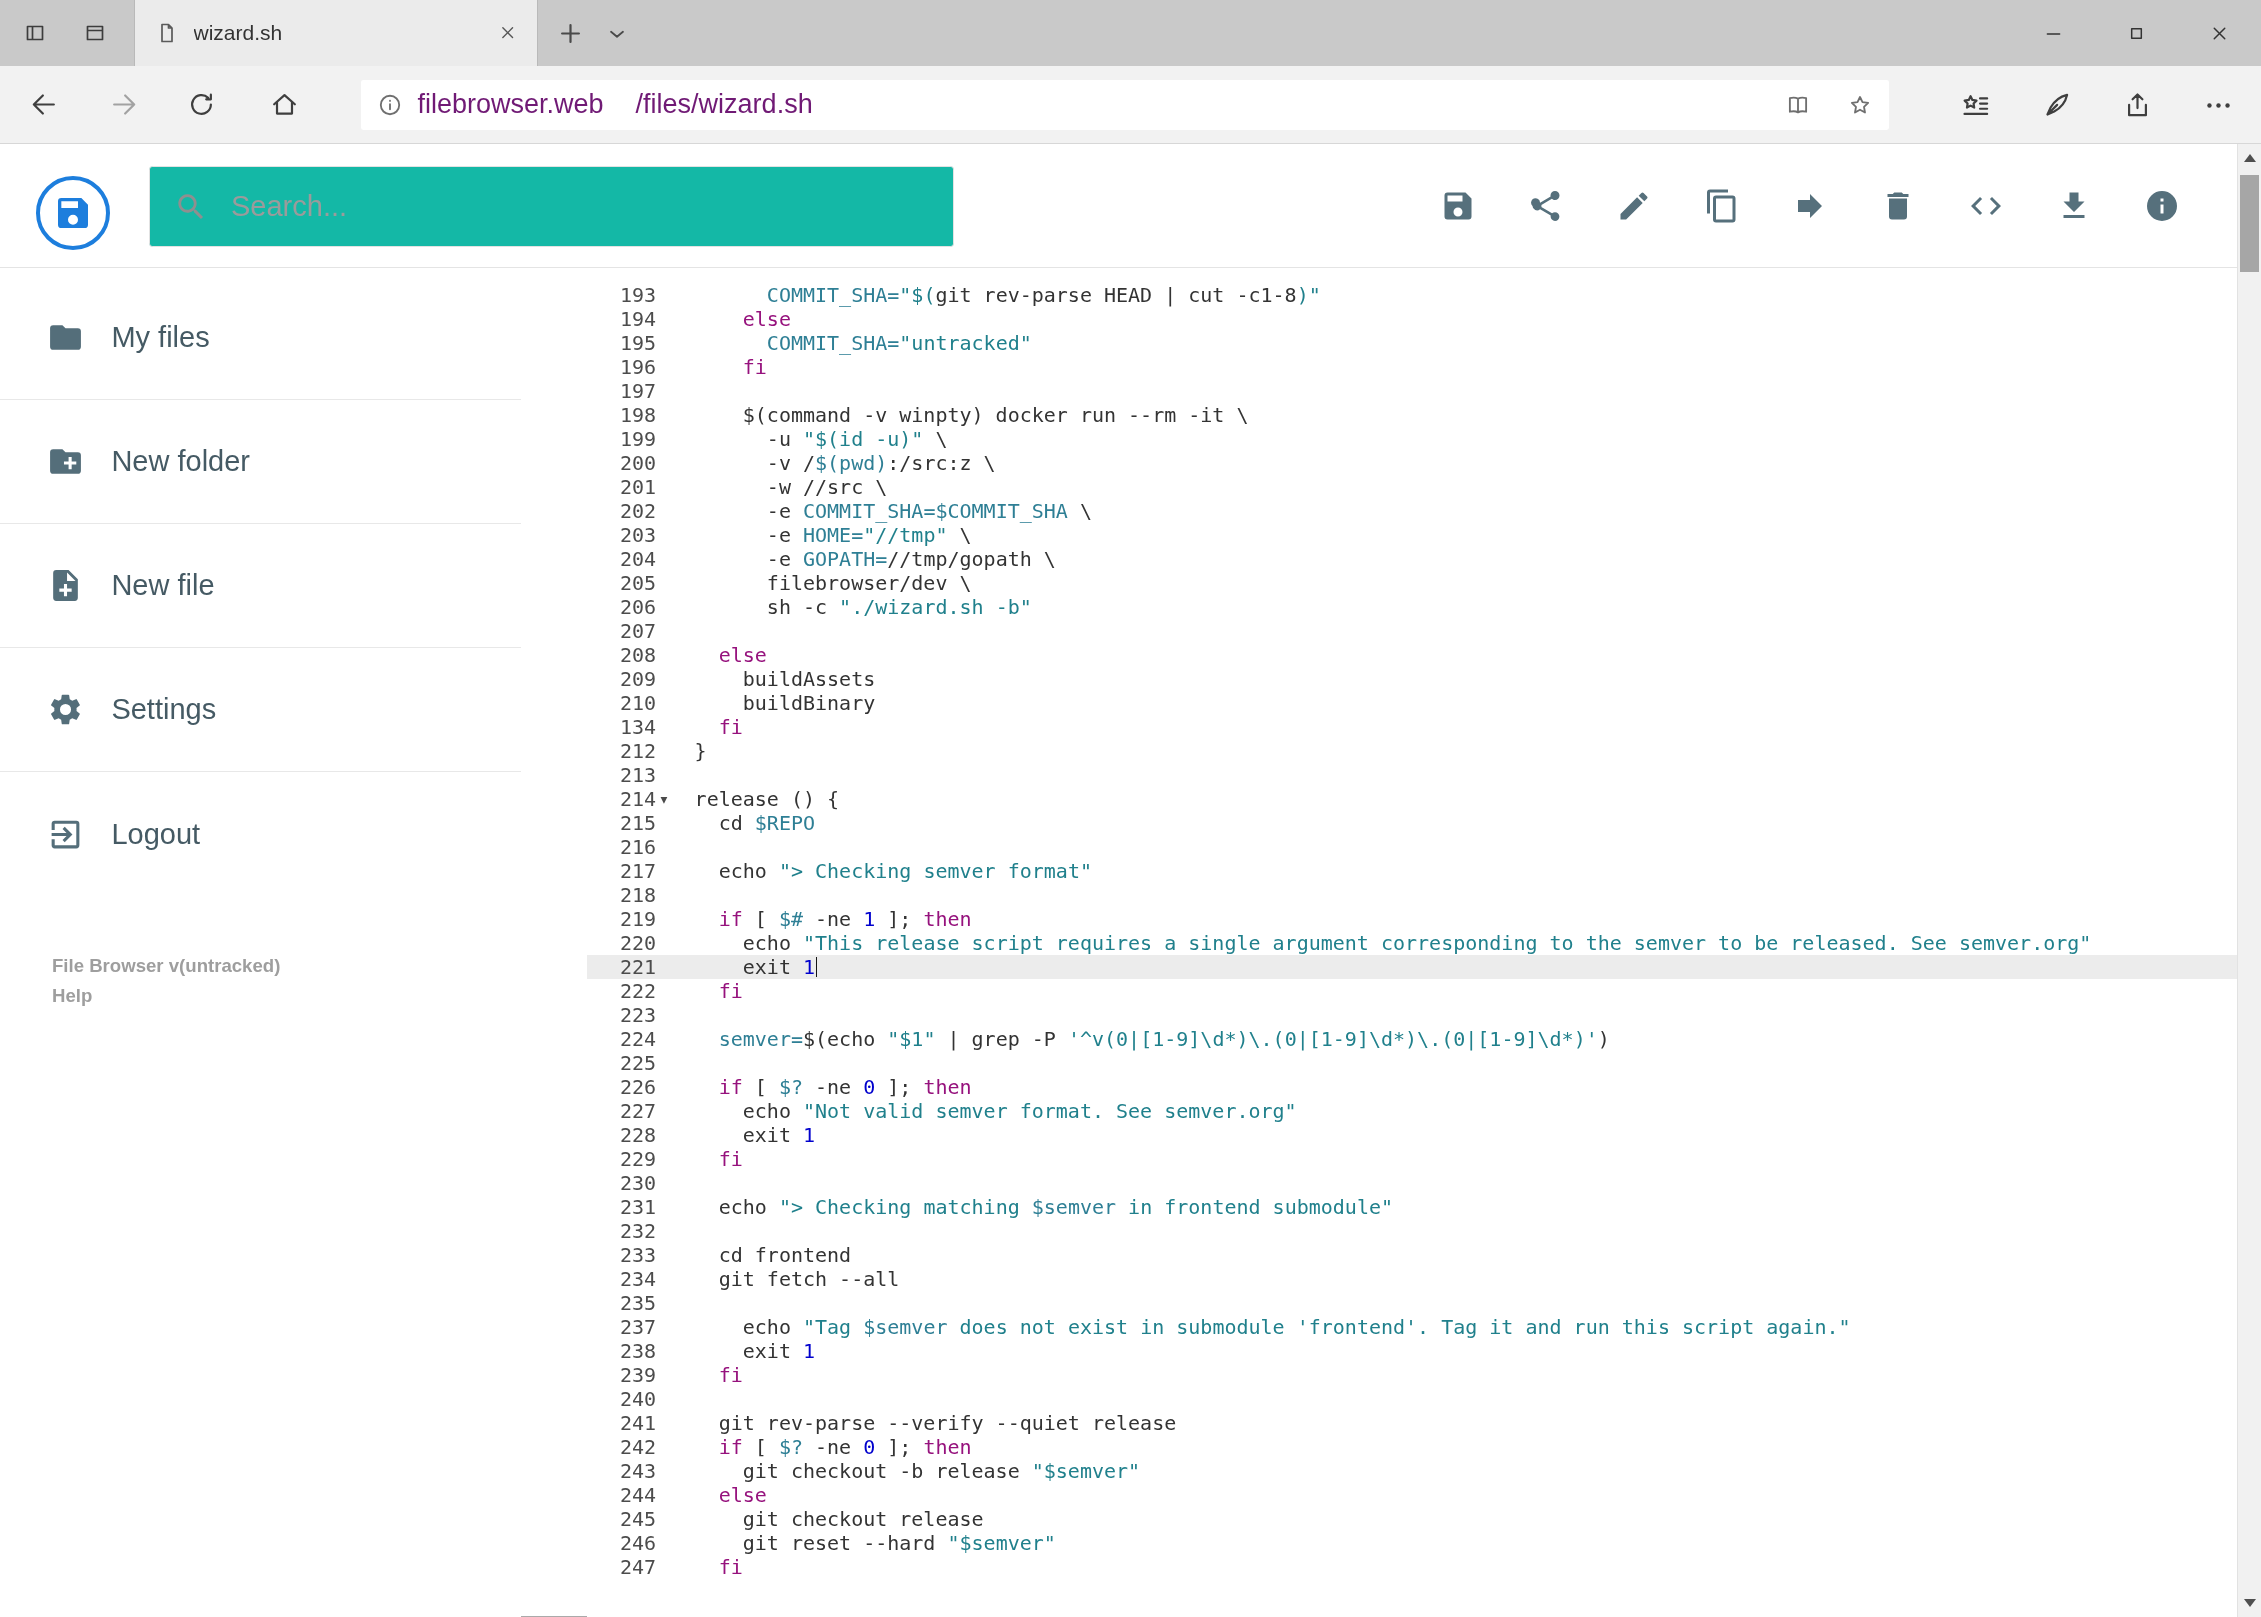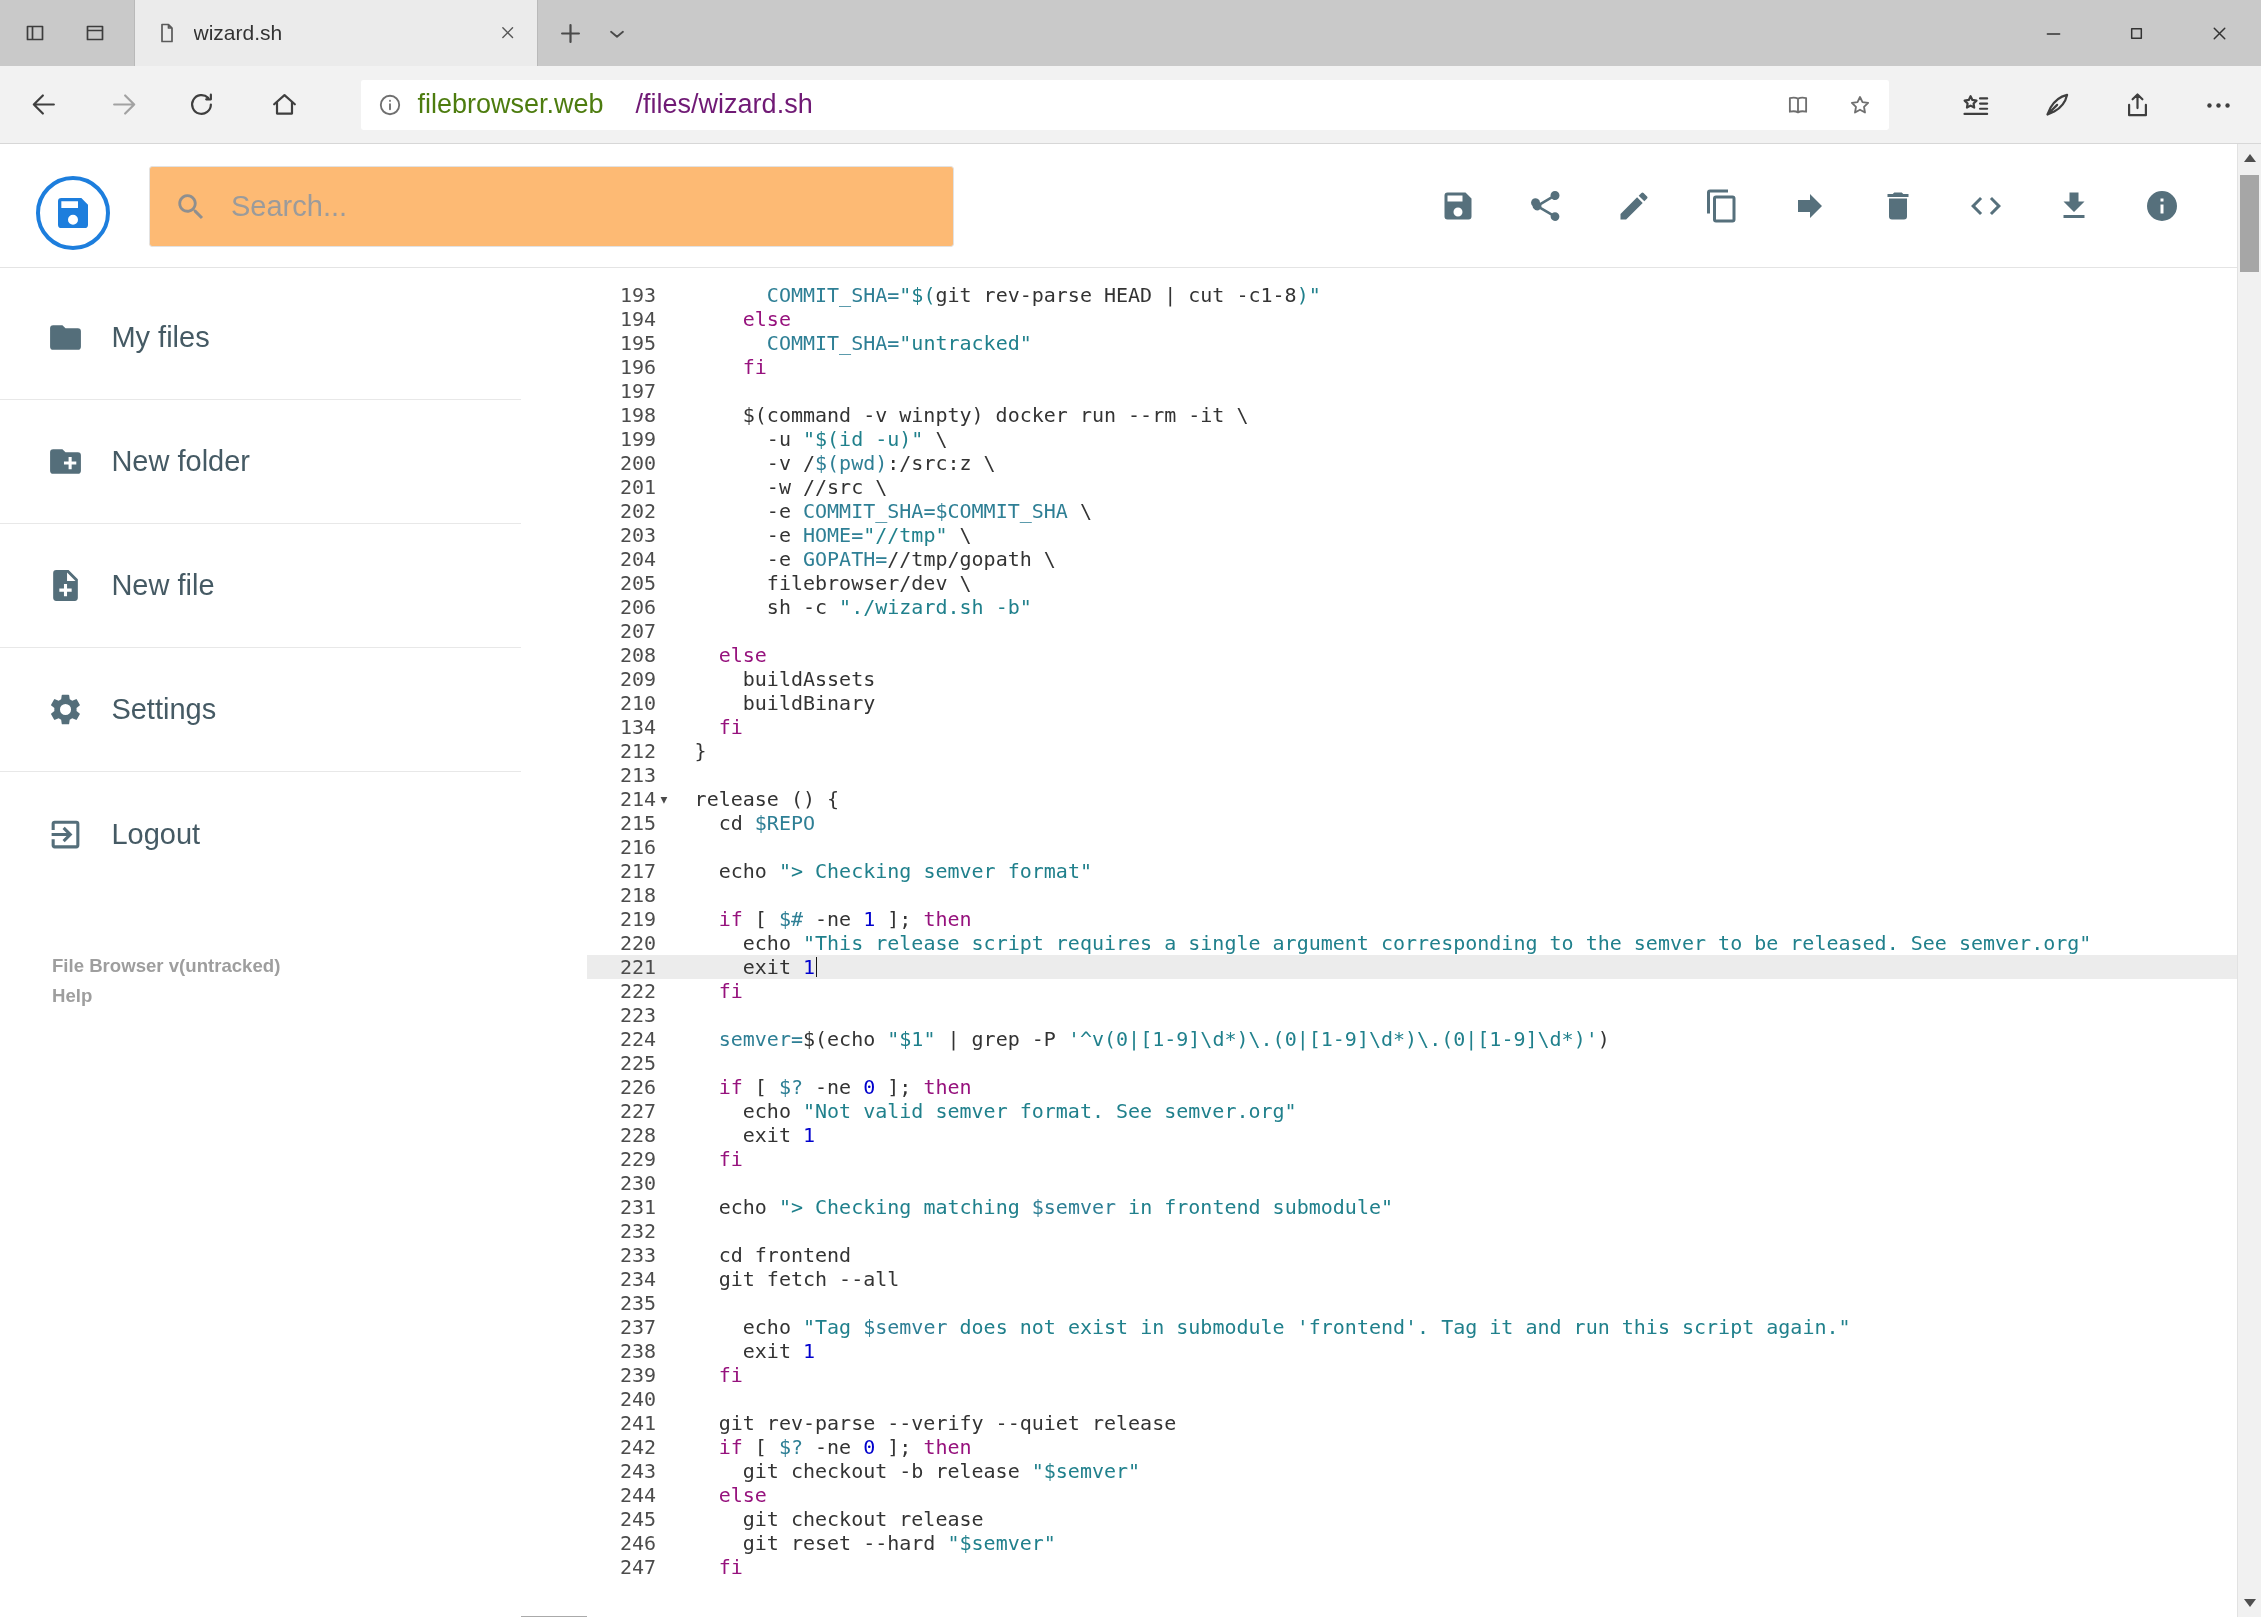--- a/index.html
+++ b/index.html
@@ -24,32 +24,32 @@
   .win-btn .ic{width:21px;height:21px;}
 
   
   .navbar{position:absolute;left:0;top:66px;width:100%;height:78px;background:#f2f2f2;border-bottom:0.8px solid #d7d7d7;}
   .nav-btn{position:absolute;top:23.4px;width:31px;height:31px;color:#3f3f3f;}
   #btn-back{left:28px;} #btn-forward{left:109px;color:#a2a2a2;} #btn-refresh{left:186px;} #btn-home{left:269px;}
   .addressbar{position:absolute;left:361px;top:13.7px;width:1528px;height:50px;background:#fff;border-radius:2.4px;
               display:flex;align-items:center;padding:0 16px;}
   .addressbar .ic{width:26px;height:26px;color:#6f6f6f;flex:none;}
   .url{margin-left:14.5px;font-size:27px;white-space:nowrap;flex:1;}
-  .url .host{color:#4d7c0f;}
+  .url .host{color:#701a75;}
   .url .path{color:#701a75;margin-left:32px;}
   .ab-right{display:flex;align-items:center;gap:36px;}
   .nav-right{position:absolute;right:27.4px;top:0;height:78px;display:flex;align-items:center;gap:50px;color:#3f3f3f;}
   .nav-right .ic{width:31px;height:31px;}
 
   
   .app-header{position:absolute;left:0;top:144px;width:100%;height:124px;background:#fff;border-bottom:0.8px solid #e4e4e4;}
   .logo{position:absolute;left:36px;top:31.5px;width:74px;height:74px;border:4.8px solid #1d7edd;border-radius:50%;
         display:flex;align-items:center;justify-content:center;color:#1d7edd;background:#fff;}
   .logo .ic{width:40px;height:40px;}
-  .searchbox{position:absolute;left:149px;top:22px;width:805px;height:81px;background:#fdba74;
+  .searchbox{position:absolute;left:149px;top:22px;width:805px;height:81px;background:#14b8a6;
              border:0.8px solid #e2e2e2;border-radius:3.2px;display:flex;align-items:center;padding:0 24px;}
   .searchbox .ic{width:34px;height:34px;color:#8f8f8f;flex:none;}
   .searchbox input{border:none;outline:none;background:transparent;font-size:29px;margin-left:21px;flex:1;
                    font-family:"Liberation Sans",sans-serif;color:#444;}
   .searchbox input::placeholder{color:#9b9b9b;}
   .toolbar{position:absolute;right:81px;top:0;height:124px;display:flex;align-items:center;gap:52px;}
   .tb-btn{width:36px;height:36px;color:#56707c;}
 
   
   .sidebar{position:absolute;left:0;top:268px;width:521px;bottom:0;background:#fff;padding-top:8px;}

